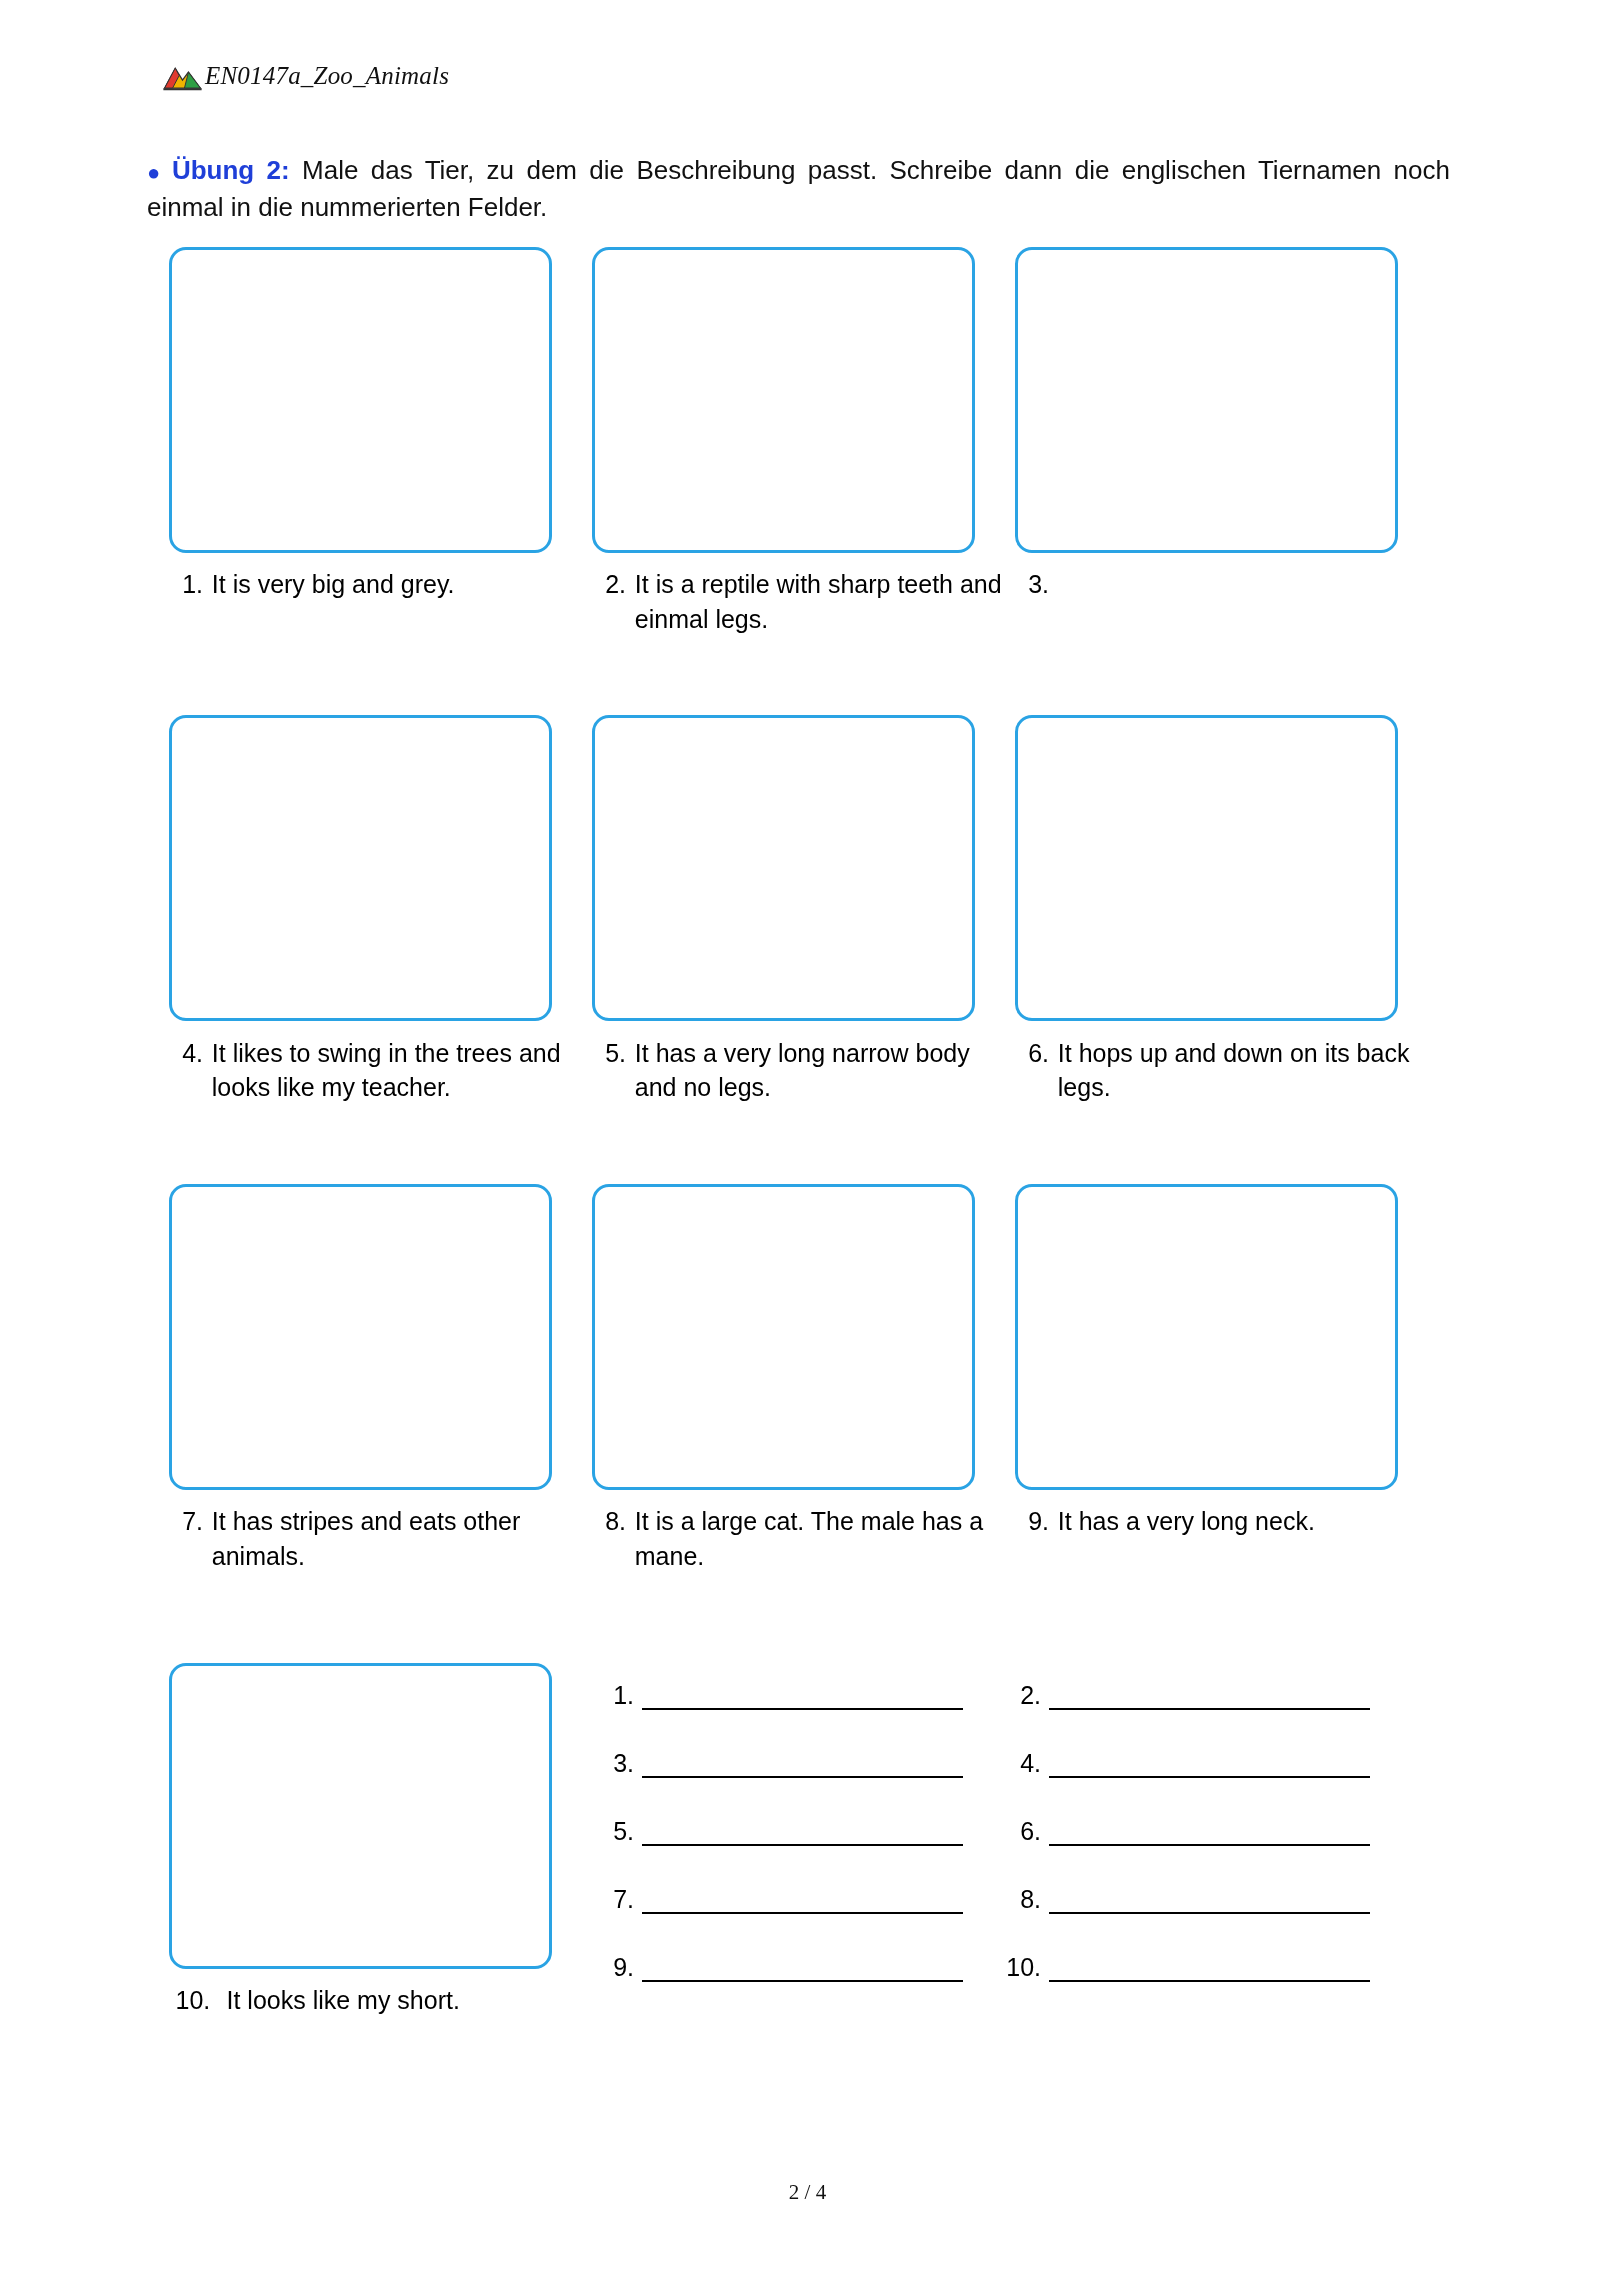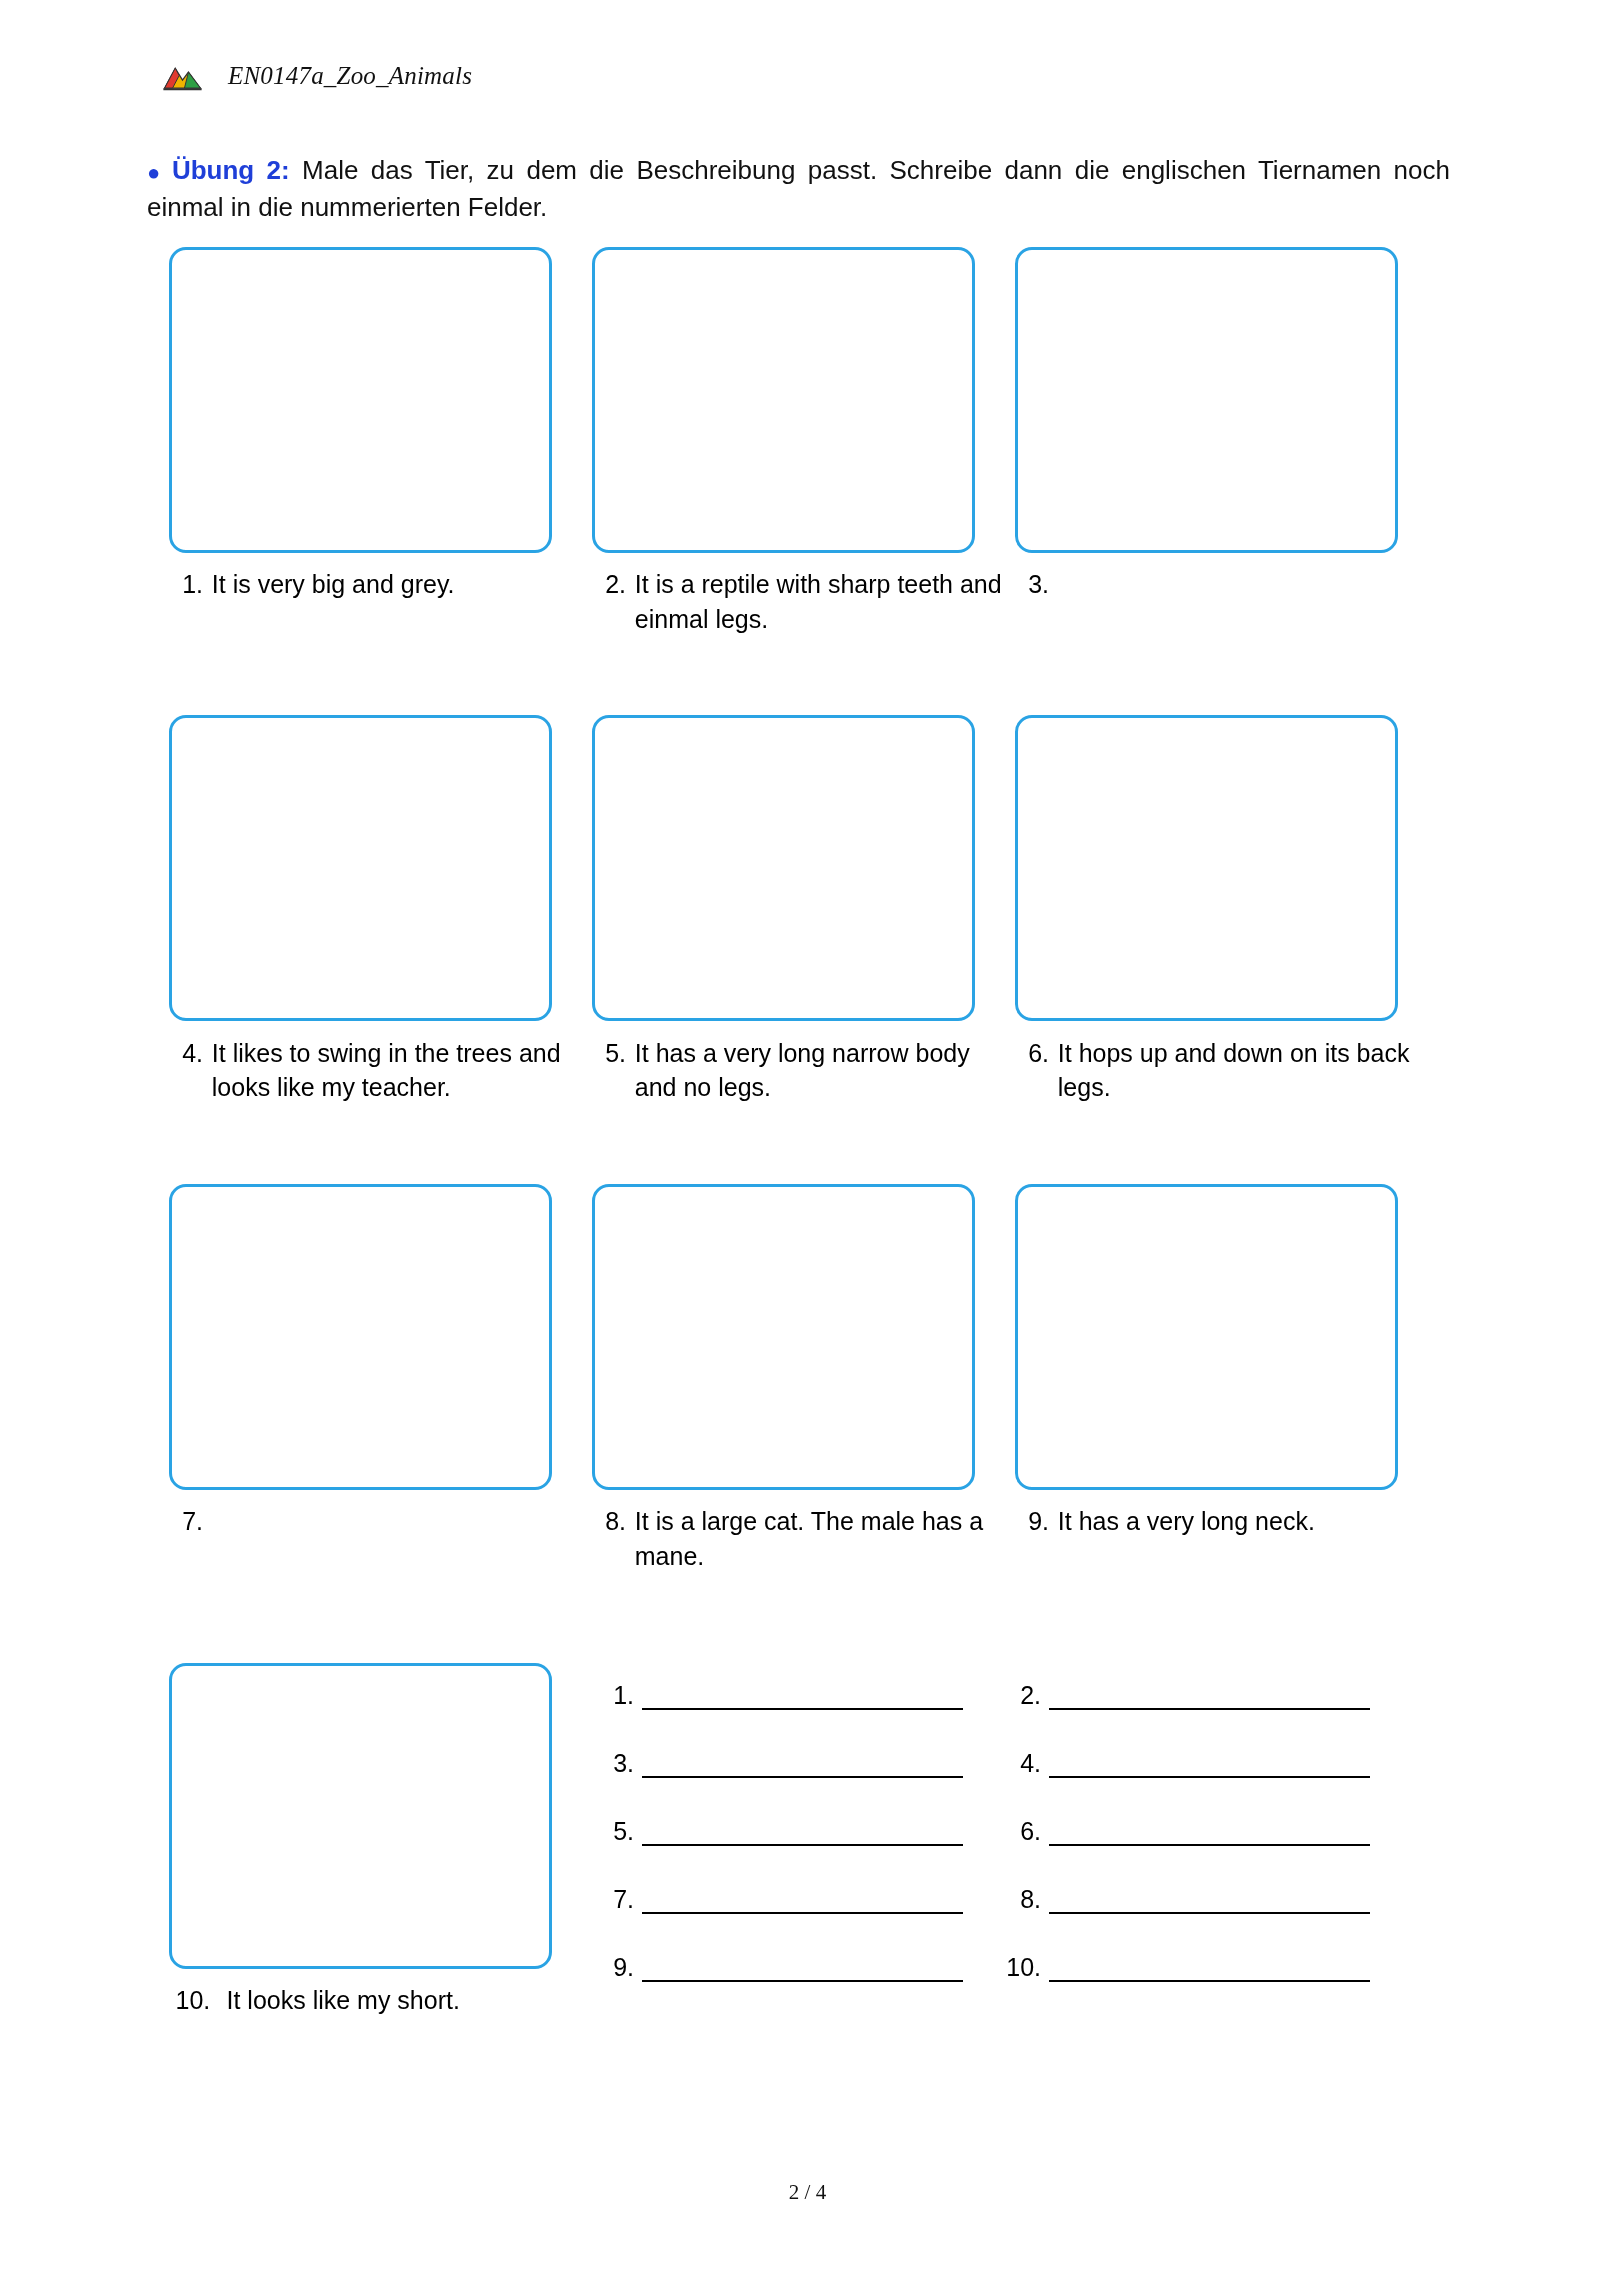--- a/index.html
+++ b/index.html
@@ -24,21 +24,21 @@
     padding: 0;
   }
 
   
   .header {
     position: absolute;
     left: 162px;
     top: 59px;
     display: flex;
     align-items: center;
-    gap: 25px;
+    gap: 2px;
   }
   .logo-icon {
     width: 41px;
     height: 33px;
     position: relative;
     display: inline-block;
   }
   .logo-icon svg { display: block; }
   .header-title {
     font-family: "Liberation Serif", serif;
@@ -260,20 +260,21 @@
       </div>
     </div>
 
     <div class="row-gap"></div>
 
     <div class="row">
       <div class="cell">
         <div class="draw-box"></div>
         <div class="caption">
           <span class="num">7.</span>
+          <span class="txt">It has stripes and eats other animals.</span>
         </div>
       </div>
       <div class="cell">
         <div class="draw-box"></div>
         <div class="caption">
           <span class="num">8.</span>
           <span class="txt">It is a large cat. The male has a mane.</span>
         </div>
       </div>
       <div class="cell">

